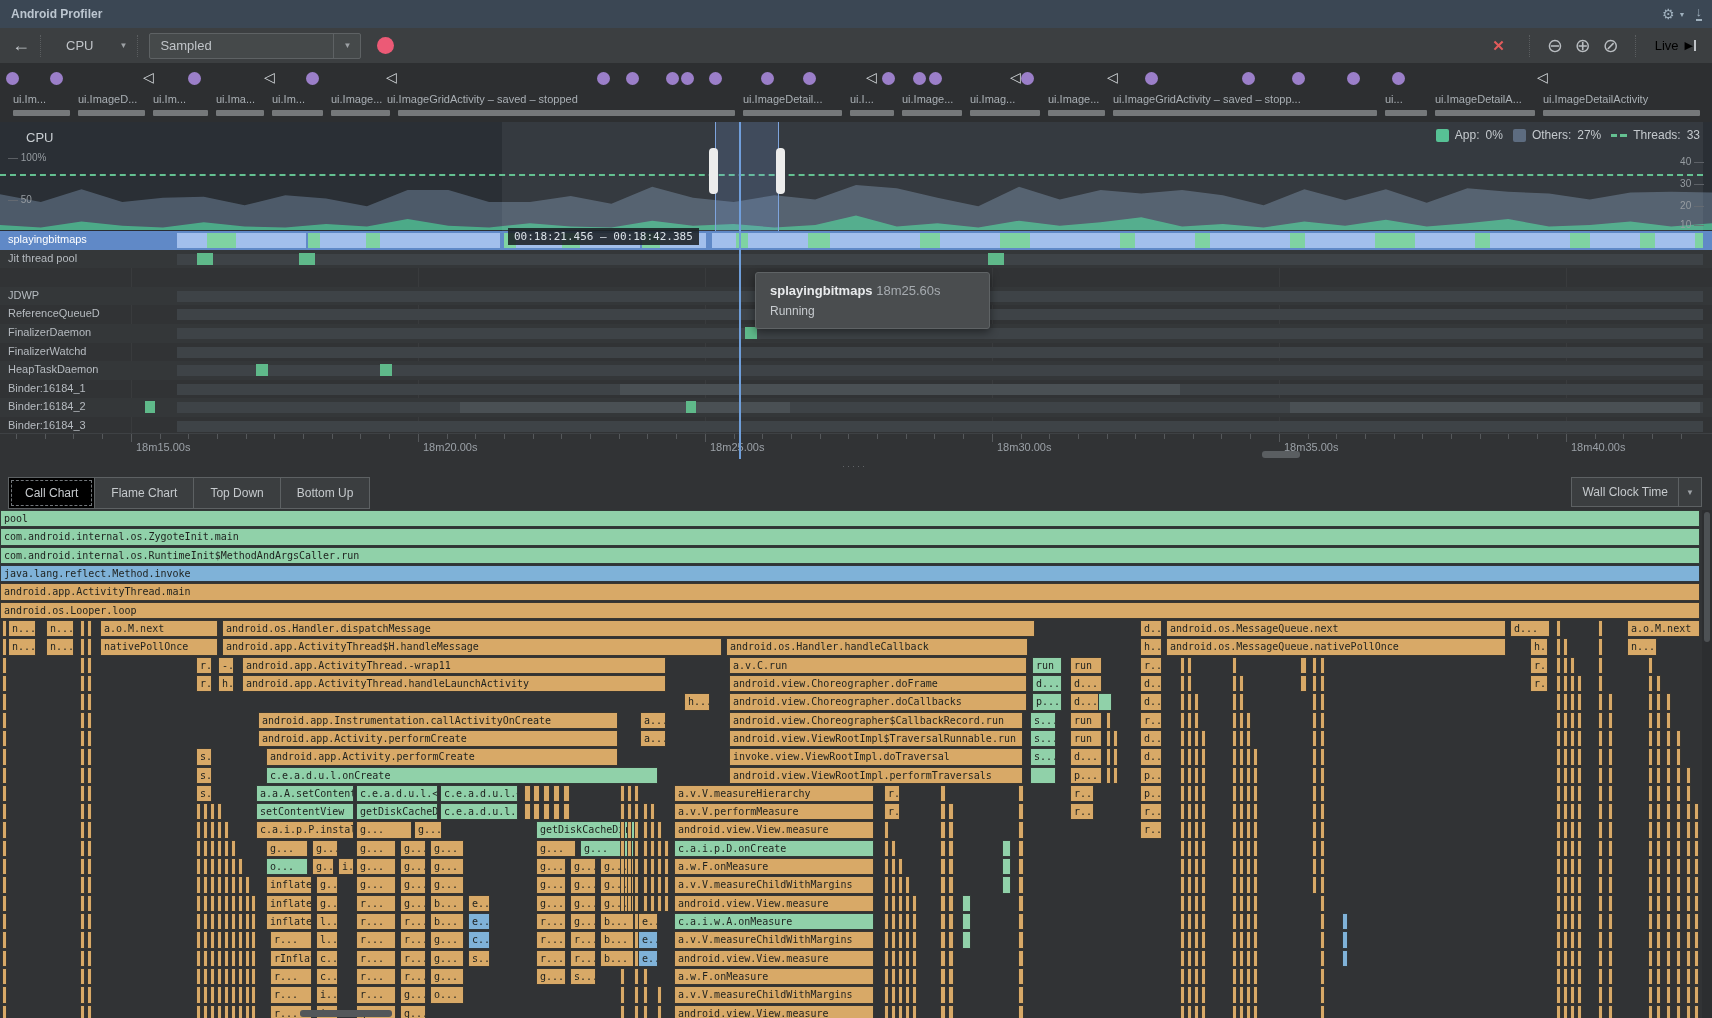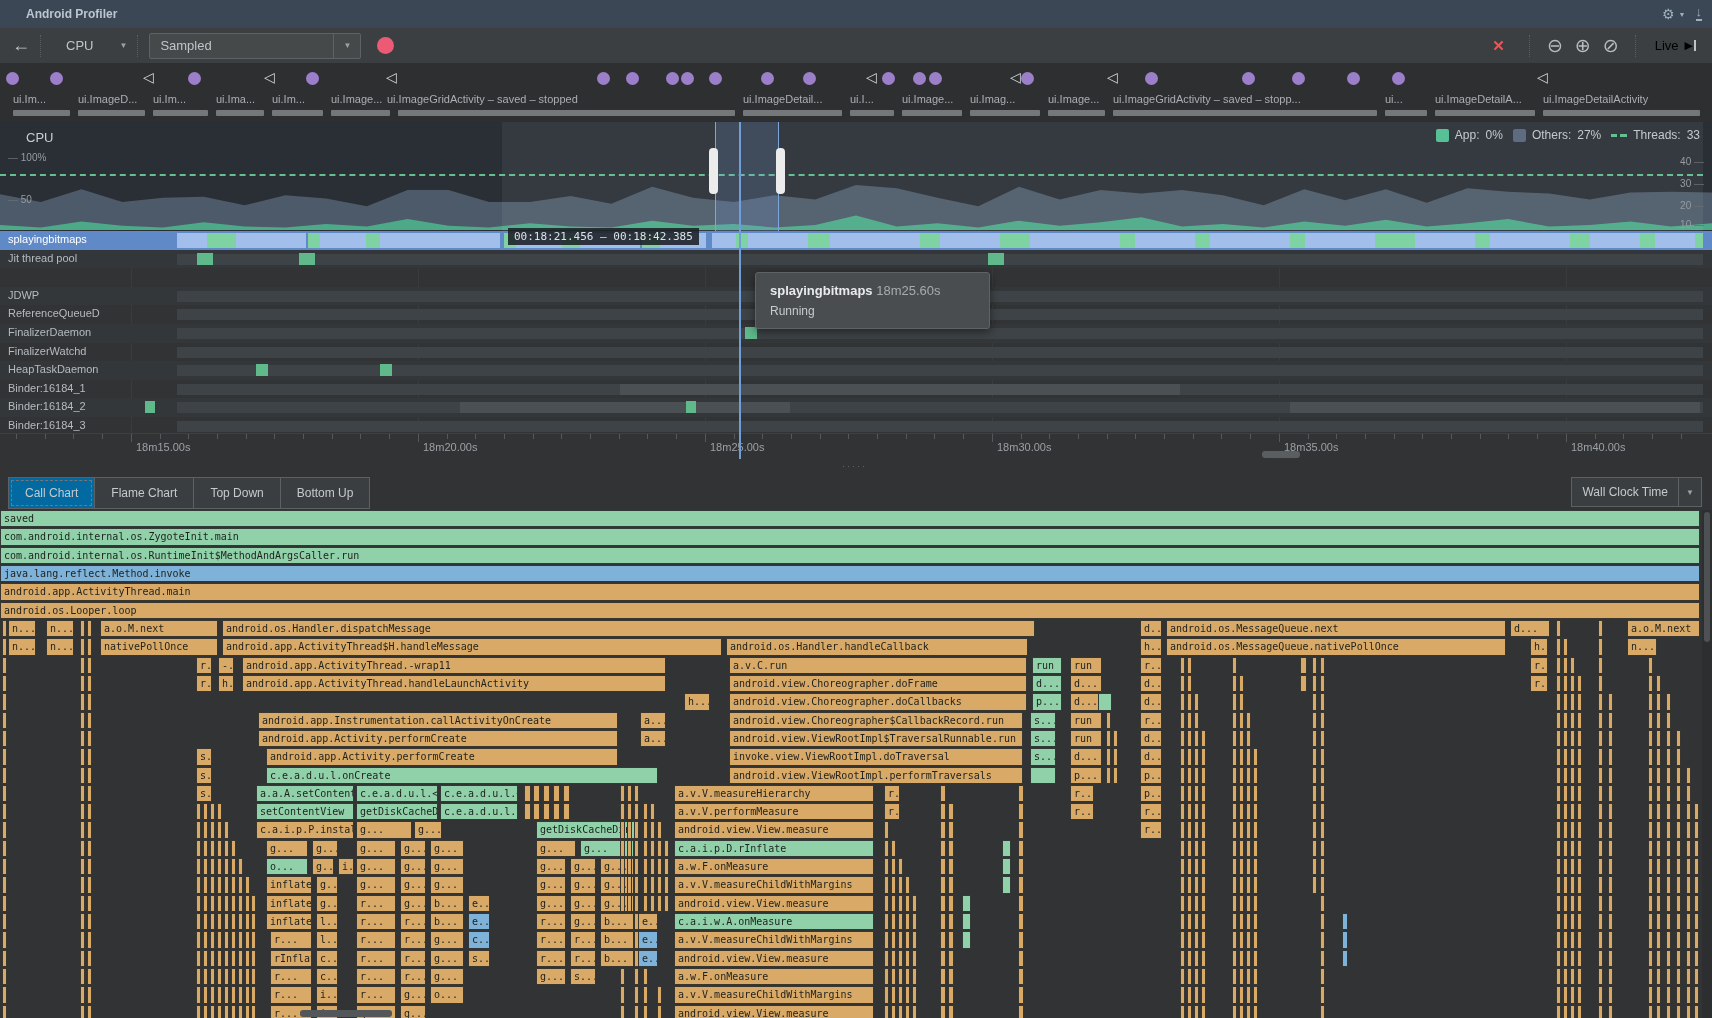--- a/index.html
+++ b/index.html
@@ -4,21 +4,21 @@
 <style>
   html,body{margin:0;padding:0;}
   body{
     width:1712px;height:1018px;position:relative;overflow:hidden;
     background:#2b2b2b;font-family:"Liberation Sans",sans-serif;
     -webkit-font-smoothing:antialiased;
   }
   .abs{position:absolute;}
   
   .titlebar{left:0;top:0;width:1712px;height:28px;background:#3b4754;display:flex;align-items:center;color:#bcc6d0;font-size:12px;}
-  .titlebar .tb-title{margin-left:26px;font-weight:bold;}
+  .titlebar .tb-title{margin-left:11px;font-weight:bold;}
   .tb-icons{position:absolute;right:10px;top:0;height:28px;display:flex;align-items:center;gap:10px;color:#9fb0bd;font-size:14px;}
   .tb-caret{font-size:7px;margin-left:-6px;}
   .dock-icon{font-size:13px;border-bottom:2px solid #9fb0bd;line-height:10px;height:12px;}
   
   .toolbar{left:0;top:28px;width:1712px;height:35px;background:#3c3f41;border-bottom:1px solid #2a2c2e;display:flex;align-items:center;color:#c0c4c8;}
   .tool-sep{width:1px;height:22px;border-left:1px dotted #5a5d5f;margin:0 10px;}
   .back-btn{font-size:18px;margin-left:12px;cursor:default;}
   .combo-plain{display:flex;align-items:center;gap:26px;font-size:13px;margin-left:14px;}
   .combo-plain .caret{font-size:8px;color:#9da1a5;}
   .combo-box{display:flex;align-items:center;height:24px;background:#45494a;border:1px solid #5e6264;border-radius:2px;width:210px;justify-content:space-between;font-size:13px;}
@@ -76,21 +76,21 @@
   .time-axis{left:0;top:433px;width:1712px;height:26px;background:#313335;border-top:1px solid #3e4144;}
   .tick-minor{position:absolute;top:0;width:1px;height:5px;background:#55585b;}
   .tick-label{position:absolute;top:7px;font-size:11px;color:#9ba1a7;white-space:nowrap;}
   .mini-scroll{position:absolute;left:1262px;top:17px;width:38px;height:7px;background:#5a5e61;border-radius:3px;}
   
   .tabbar{left:0;top:459px;width:1712px;height:51px;background:#313335;}
   .split-dots{position:absolute;left:842px;top:2px;color:#6a6e71;font-size:9px;letter-spacing:2px;}
   .tabs{position:absolute;left:8px;top:18px;display:flex;}
   .tab{height:30px;display:flex;align-items:center;padding:0 16px;border:1px solid #5d6163;border-left:none;background:#3b3e40;color:#c6cacd;font-size:12px;white-space:nowrap;}
   .tab:first-child{border-left:1px solid #5d6163;}
-  .tab.active{background:#0369a1;outline:1px dashed #72767a;outline-offset:-4px;}
+  .tab.active{background:#000000;outline:1px dashed #72767a;outline-offset:-4px;}
   .clock-combo{position:absolute;right:10px;top:18px;height:28px;border:1px solid #5d6163;background:#3b3e40;display:flex;align-items:center;color:#c6cacd;font-size:12px;}
   .clock-combo .cc-val{padding:0 10px;white-space:nowrap;}
   .clock-combo .cc-caret{width:22px;align-self:stretch;border-left:1px solid #5d6163;display:flex;align-items:center;justify-content:center;font-size:8px;color:#9da1a5;}
   
   .callchart{left:0;top:510px;width:1702px;height:508px;background:#313335;overflow:hidden;}
   .cc-cell{position:absolute;height:17.4px;box-sizing:border-box;border:1px solid rgba(40,41,42,0.9);font-family:"DejaVu Sans Mono",monospace;font-size:10px;line-height:15px;color:#1e211e;padding-left:3px;overflow:hidden;white-space:nowrap;}
   .vscroll{left:1702px;top:510px;width:10px;height:508px;background:#2c2e30;}
   .vscroll .thumb{position:absolute;left:2px;top:2px;width:6px;height:130px;background:#4d5154;border-radius:3px;}
   .hscroll-thumb{left:300px;top:1010px;width:92px;height:7px;background:#53575a;border-radius:3px;z-index:20;}
 </style>
@@ -428,21 +428,21 @@
       <div class="tab">Top Down</div>
       <div class="tab">Bottom Up</div>
     </div>
   <div class="clock-combo">
     <span class="cc-val">Wall Clock Time</span>
     <span class="cc-caret">▼</span>
   </div>
 </div>
 
 <div class="abs callchart" id="callchart">
-    <div class="cc-cell" style="left: 0px; top: 0px; width: 1700px; background: rgb(144, 209, 169);">saved</div>
+    <div class="cc-cell" style="left: 0px; top: 0px; width: 1700px; background: rgb(144, 209, 169);">pool</div>
     <div class="cc-cell" style="left: 0px; top: 18.3px; width: 1700px; background: rgb(144, 209, 169);">com.android.internal.os.ZygoteInit.main</div>
     <div class="cc-cell" style="left: 0px; top: 36.6px; width: 1700px; background: rgb(144, 209, 169);">com.android.internal.os.RuntimeInit$MethodAndArgsCaller.run</div>
     <div class="cc-cell" style="left: 0px; top: 55px; width: 1700px; background: rgb(127, 178, 216);">java.lang.reflect.Method.invoke</div>
     <div class="cc-cell" style="left: 0px; top: 73.3px; width: 1700px; background: rgb(216, 169, 103);">android.app.ActivityThread.main</div>
     <div class="cc-cell" style="left: 0px; top: 91.6px; width: 1700px; background: rgb(216, 169, 103);">android.os.Looper.loop</div>
     <div class="cc-cell" style="left: 8px; top: 109.9px; width: 28px; background: rgb(216, 169, 103);">n...</div>
     <div class="cc-cell" style="left: 46px; top: 109.9px; width: 28px; background: rgb(216, 169, 103);">n...</div>
     <div class="cc-cell" style="left: 100px; top: 109.9px; width: 118px; background: rgb(216, 169, 103);">a.o.M.next</div>
     <div class="cc-cell" style="left: 222px; top: 109.9px; width: 813px; background: rgb(216, 169, 103);">android.os.Handler.dispatchMessage</div>
     <div class="cc-cell" style="left: 1140px; top: 109.9px; width: 22px; background: rgb(216, 169, 103);">d...</div>
@@ -525,21 +525,21 @@
     <div class="cc-cell" style="left: 536px; top: 311.4px; width: 100px; background: rgb(144, 209, 169);">getDiskCacheDir</div>
     <div class="cc-cell" style="left: 674px; top: 311.4px; width: 200px; background: rgb(216, 169, 103);">android.view.View.measure</div>
     <div class="cc-cell" style="left: 1140px; top: 311.4px; width: 22px; background: rgb(216, 169, 103);">r...</div>
     <div class="cc-cell" style="left: 266px; top: 329.8px; width: 42px; background: rgb(216, 169, 103);">g...</div>
     <div class="cc-cell" style="left: 312px; top: 329.8px; width: 26px; background: rgb(216, 169, 103);">g...</div>
     <div class="cc-cell" style="left: 356px; top: 329.8px; width: 40px; background: rgb(216, 169, 103);">g...</div>
     <div class="cc-cell" style="left: 400px; top: 329.8px; width: 26px; background: rgb(216, 169, 103);">g...</div>
     <div class="cc-cell" style="left: 430px; top: 329.8px; width: 34px; background: rgb(216, 169, 103);">g...</div>
     <div class="cc-cell" style="left: 536px; top: 329.8px; width: 40px; background: rgb(216, 169, 103);">g...</div>
     <div class="cc-cell" style="left: 580px; top: 329.8px; width: 54px; background: rgb(144, 209, 169);">g...</div>
-    <div class="cc-cell" style="left: 674px; top: 329.8px; width: 200px; background: rgb(144, 209, 169);">c.a.i.p.D.rInflate</div>
+    <div class="cc-cell" style="left: 674px; top: 329.8px; width: 200px; background: rgb(144, 209, 169);">c.a.i.p.D.onCreate</div>
     <div class="cc-cell" style="left: 266px; top: 348.1px; width: 42px; background: rgb(144, 209, 169);">o...</div>
     <div class="cc-cell" style="left: 312px; top: 348.1px; width: 22px; background: rgb(216, 169, 103);">g...</div>
     <div class="cc-cell" style="left: 338px; top: 348.1px; width: 16px; background: rgb(216, 169, 103);">i...</div>
     <div class="cc-cell" style="left: 356px; top: 348.1px; width: 40px; background: rgb(216, 169, 103);">g...</div>
     <div class="cc-cell" style="left: 400px; top: 348.1px; width: 26px; background: rgb(216, 169, 103);">g...</div>
     <div class="cc-cell" style="left: 430px; top: 348.1px; width: 34px; background: rgb(216, 169, 103);">g...</div>
     <div class="cc-cell" style="left: 536px; top: 348.1px; width: 30px; background: rgb(216, 169, 103);">g...</div>
     <div class="cc-cell" style="left: 570px; top: 348.1px; width: 26px; background: rgb(216, 169, 103);">g...</div>
     <div class="cc-cell" style="left: 600px; top: 348.1px; width: 34px; background: rgb(216, 169, 103);">g...</div>
     <div class="cc-cell" style="left: 674px; top: 348.1px; width: 200px; background: rgb(216, 169, 103);">a.w.F.onMeasure</div>

